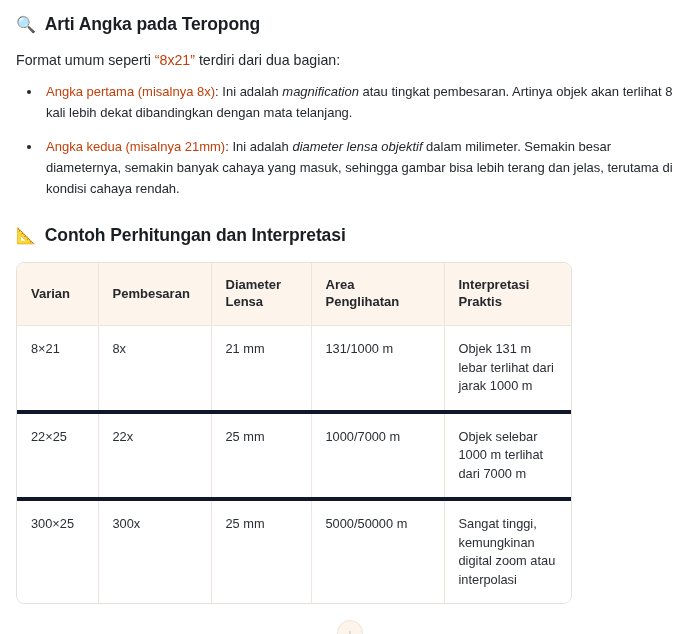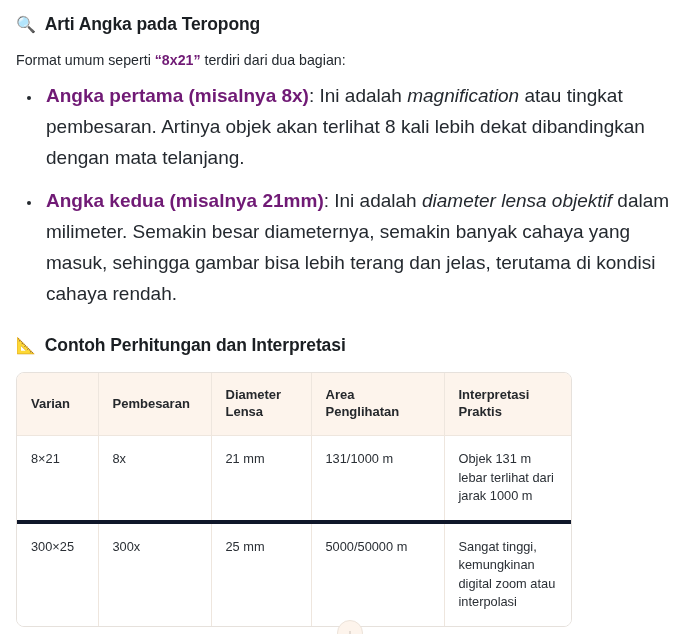--- a/index.html
+++ b/index.html
@@ -46,28 +46,28 @@
     color: #24292f;
   }
   .para.tight { margin-bottom: 14px; }
 
   
   ul.bullets {
     margin: 6px 0 2px 0;
     padding-left: 26px;
   }
   ul.bullets > li {
-    font-size: 19px;
+    font-size: 13px;
     line-height: 1.62;
     margin-bottom: 13px;
     color: #24292f;
     padding-left: 4px;
   }
   ul.bullets > li::marker { font-size: 13px; }
-  b { font-weight: bold; color: #701a75; }
+  b { font-weight: normal; color: #c2410c; }
   i { font-style: italic; }
 
   
   .table-wrap {
     margin-top: 6px;
     border: 1px solid #e6e1dc;
     border-radius: 8px;
     overflow: hidden;
     width: 556px;
   }
@@ -171,20 +171,27 @@
       </thead>
       <tbody>
         <tr>
           <td>8×21</td>
           <td>8x</td>
           <td>21 mm</td>
           <td>131/1000 m</td>
           <td>Objek 131 m lebar terlihat dari jarak 1000 m</td>
         </tr>
         <tr>
+          <td>22×25</td>
+          <td>22x</td>
+          <td>25 mm</td>
+          <td>1000/7000 m</td>
+          <td>Objek selebar 1000 m terlihat dari 7000 m</td>
+        </tr>
+        <tr>
           <td>300×25</td>
           <td>300x</td>
           <td>25 mm</td>
           <td>5000/50000 m</td>
           <td>Sangat tinggi, kemungkinan digital zoom atau interpolasi</td>
         </tr>
       </tbody>
     </table>
   </div>
 

